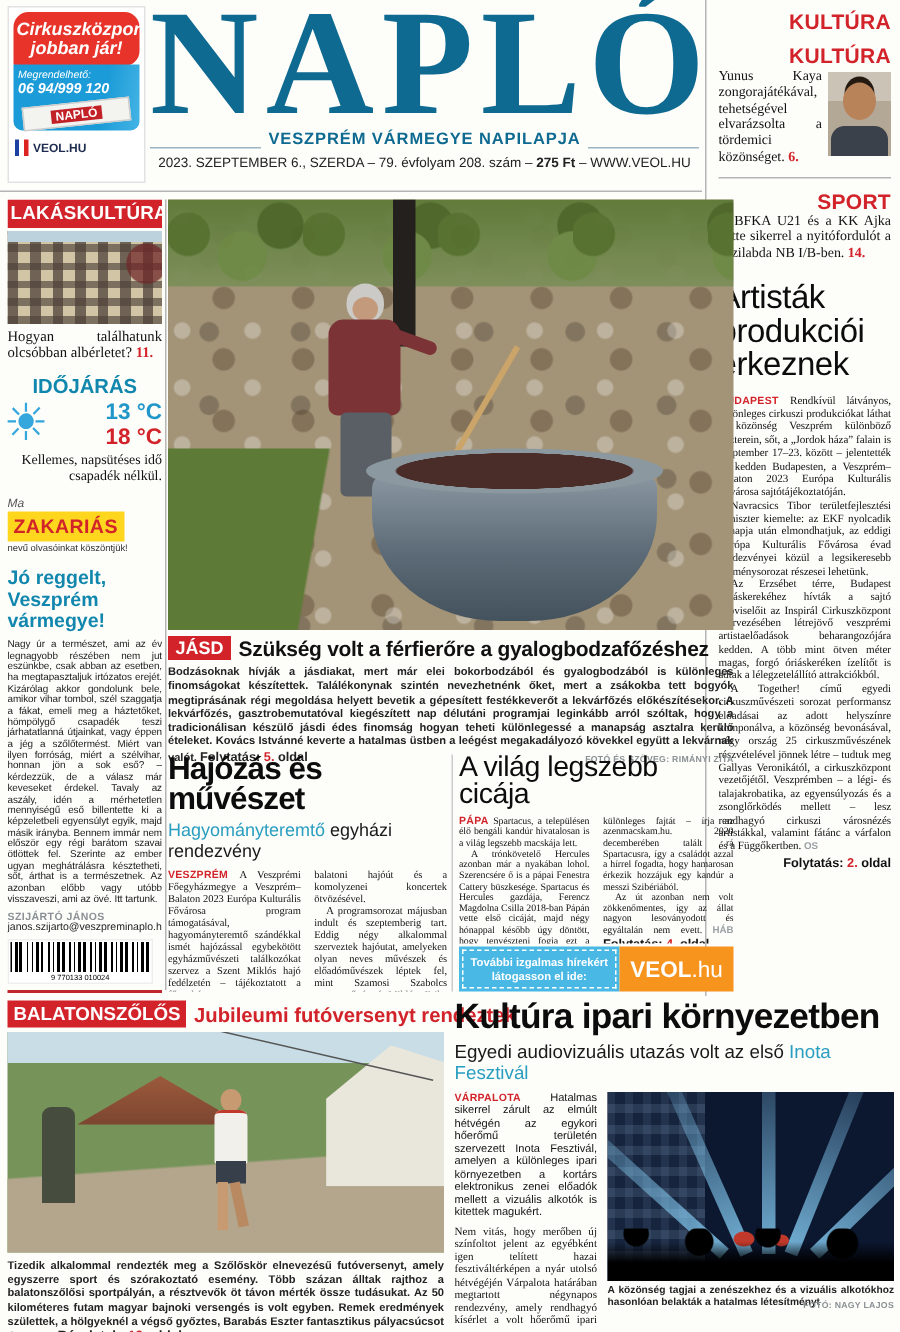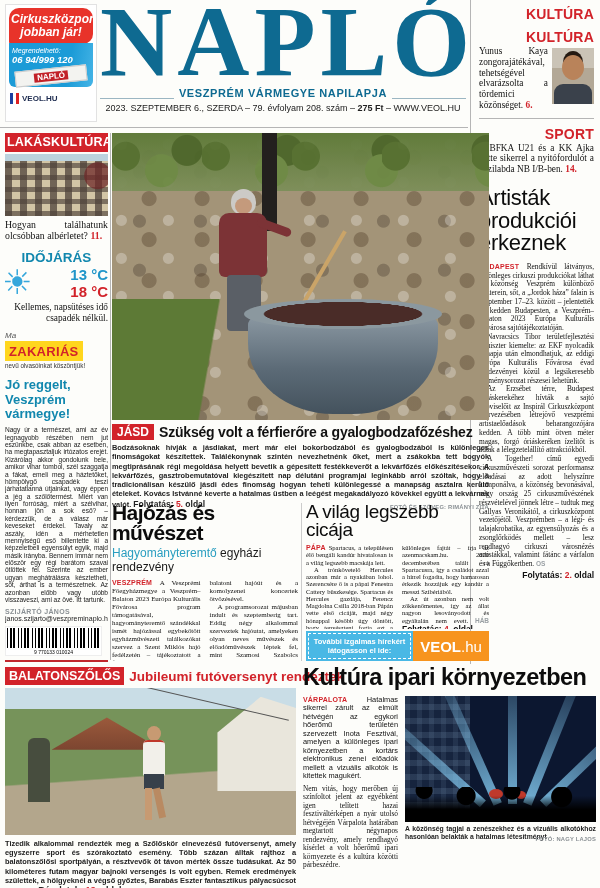--- a/index.html
+++ b/index.html
@@ -377,20 +377,21 @@
       </div>
     </div>
     <div class="bal-cap">
       <span>Tizedik alkalommal rendezték meg a Szőlőskör elnevezésű futóversenyt, amely egyszerre sport és szórakoztató esemény. Több százan álltak rajthoz a balatonszőlősi sportpályán, a résztvevők öt távon mérték össze tudásukat. Az 50 kilométeres futam magyar bajnoki versengés is volt egyben. Remek eredmények születtek, a hölgyeknél a végső győztes, Barabás Eszter fantasztikus pályacsúcsot ért el. </span><span class="sig">HG </span><span class="det">Részletek: </span><span class="det pg">13. </span><span class="det">oldal</span>
       
     </div>
   </div>
 
   <div class="inota">
     <div class="inota-title">Kultúra ipari környezetben</div>
+    <div class="inota-sub"><span>Egyedi audiovizuális utazás volt az első </span><span class="accent">Inota Fesztivál</span></div>
     <div class="inota-flex">
       <div class="inota-text">
         <p class="p-sans"><span class="loc">VÁRPALOTA </span><span>Hatalmas sikerrel zárult az elmúlt hétvégén az egykori hőerőmű területén szervezett Inota Fesztivál, amelyen a különleges ipari környezetben a kortárs elektronikus zenei előadók mellett a vizuális alkotók is kitettek magukért.</span></p>
         <p class="p-serif"><span>Nem vitás, hogy merőben új színfoltot jelent az egyébként igen telített hazai fesztiváltérképen a nyár utolsó hétvégéjén Várpalota határában megtartott négynapos rendezvény, amely rendhagyó kísérlet a volt hőerőmű ipari környezete és a kultúra közötti párbeszédre. </span></p>
 
       </div>
       <div class="inota-side">
         <div class="inota-photo">
           <div class="ip-building"></div>
           <div class="beam b1"></div>

